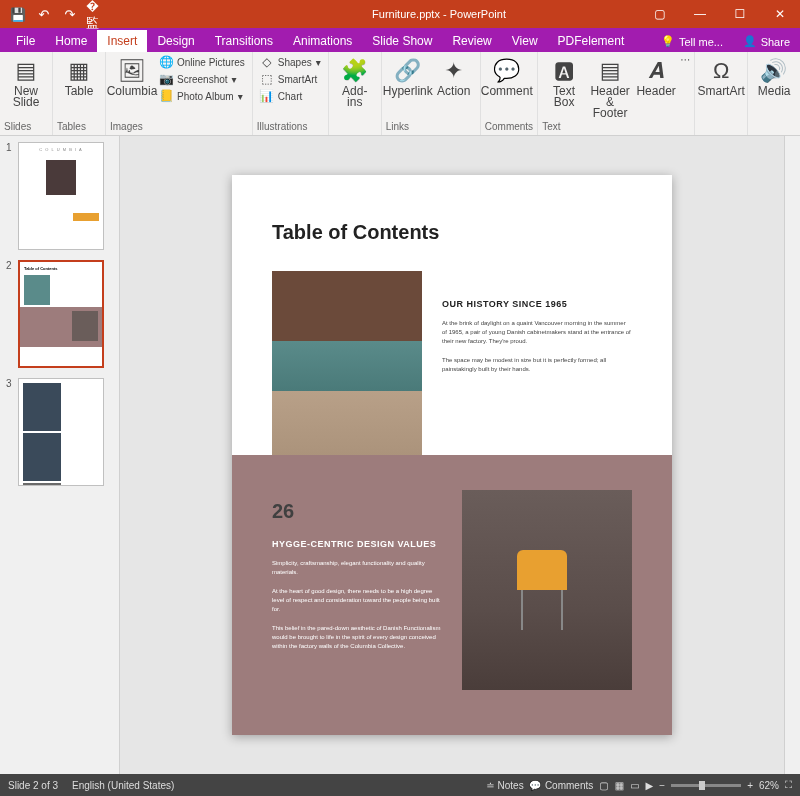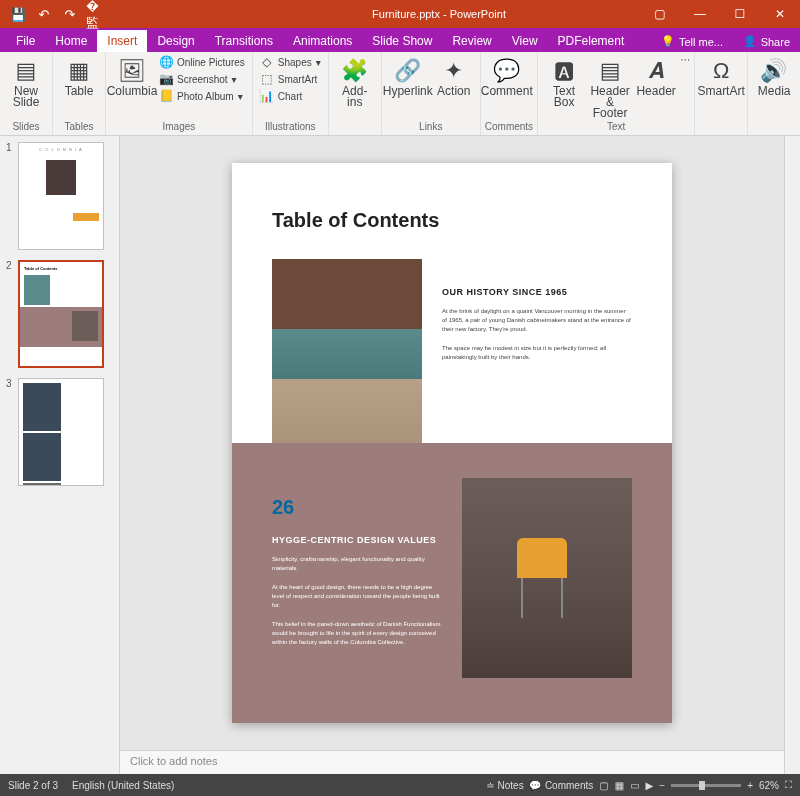--- a/index.html
+++ b/index.html
@@ -17,21 +17,21 @@
 .tabs { background: #a21caf; height: 24px; display: flex; align-items: flex-end; color: #fff; font-size: 12px; padding-left: 6px; }
 .tabs .tab { padding: 4px 10px; cursor: pointer; }
 .tabs .tab.active { background: #fff; color: #c43e1c; }
 .tabs .right { margin-left: auto; display: flex; }
 .tabs .right .tab { font-size: 11px; display: flex; align-items: center; gap: 4px; }
 
 
 .ribbon { background: #f3f2f1; height: 84px; border-bottom: 1px solid #d0d0d0; display: flex; font-size: 10px; color: #444; }
 .group { border-right: 1px solid #e0e0e0; display: flex; flex-direction: column; padding: 2px 4px; }
 .group .buttons { flex: 1; display: flex; align-items: flex-start; gap: 2px; }
-.group .label { text-align: center; font-size: 10px; color: #666; padding-bottom: 1px; }
+.group .label { font-size: 10px; color: #666; padding-bottom: 1px; }
 .big-btn { display: flex; flex-direction: column; align-items: center; justify-content: center; width: 44px; cursor: pointer; padding: 2px; }
 .big-btn .ico { font-size: 22px; height: 30px; display: flex; align-items: center; }
 .big-btn .txt { font-size: 12px; text-align: center; line-height: 11px; }
 .small-stack { display: flex; flex-direction: column; gap: 1px; }
 .small-btn { display: flex; align-items: center; gap: 4px; padding: 1px 3px; cursor: pointer; font-size: 10px; white-space: nowrap; }
 .small-btn .ico { width: 14px; text-align: center; font-size: 12px; }
 
 
 .main { flex: 1; display: flex; background: #e6e6e6; overflow: hidden; }
 .thumbs { width: 120px; background: #f0f0f0; border-right: 1px solid #d0d0d0; padding: 6px; overflow-y: auto; }
@@ -48,21 +48,21 @@
 
 
 .s-title { position: absolute; left: 40px; top: 46px; font-size: 20px; font-weight: 700; color: #222; }
 .s-img1 { position: absolute; left: 40px; top: 96px; width: 150px; height: 200px; background: linear-gradient(180deg, #6b4a3a 0%, #6b4a3a 35%, #5a8b8a 35%, #4a7a79 60%, #b8a088 60%, #a89078 100%); }
 .s-right1 { position: absolute; left: 210px; top: 108px; width: 190px; }
 .s-num { font-size: 20px; font-weight: 700; color: #222; }
 .s-sub { font-size: 9px; font-weight: 700; color: #222; margin-top: 16px; letter-spacing: 0.5px; }
 .s-body { font-size: 6px; color: #444; margin-top: 10px; line-height: 1.5; }
 .s-lower { position: absolute; left: 0; top: 280px; width: 100%; height: 280px; background: #9d7c7c; }
 .s-lower-content { position: absolute; left: 40px; top: 325px; width: 170px; color: #fff; }
-.s-lower-content .s-num { color: #0369a1; margin-top: 8px; }
+.s-lower-content .s-num { color: #404040; }
 .s-lower-content .s-sub { color: #fff; }
 .s-lower-content .s-body { color: #fff; }
 .s-img2 { position: absolute; left: 230px; top: 315px; width: 170px; height: 200px; background: linear-gradient(180deg, #6a5d5a 0%, #5a4d4a 60%, #4a3d3a 100%); display: flex; align-items: center; justify-content: center; }
 .s-chair { width: 60px; height: 80px; position: relative; }
 .s-chair::before { content: ''; position: absolute; top: 0; width: 50px; height: 40px; background: #e8a030; border-radius: 6px 6px 0 0; }
 .s-chair::after { content: ''; position: absolute; top: 40px; left: 4px; width: 2px; height: 40px; background: #888; box-shadow: 40px 0 #888; }
 
 
 .t1 { padding: 4px; }
 .t1 .t-logo { font-size: 4px; text-align: center; letter-spacing: 1px; color: #888; }
@@ -317,21 +317,20 @@
           <div class="s-sub">HYGGE-CENTRIC DESIGN VALUES</div>
           <div class="s-body">Simplicity, craftsmanship, elegant functionality and quality materials.</div>
           <div class="s-body">At the heart of good design, there needs to be a high degree level of respect and consideration toward the people being built for.</div>
           <div class="s-body">This belief in the pared-down aesthetic of Danish Functionalism would be brought to life in the spirit of every design conceived within the factory walls of the Columbia Collective.</div>
         </div>
         <div class="s-img2">
             <div class="s-chair"></div>
           </div>
       </div>
     </div>
-    <div class="notes"><span>Click to add notes</span></div>
   </div>
 
   <div class="vscroll"></div>
 </div>
 
 <div class="status">
   <span>Slide 2 of 3</span>
   <span>English (United States)</span>
   <div class="right">
     <span class="view-btn">≐ <span>Notes</span></span>

